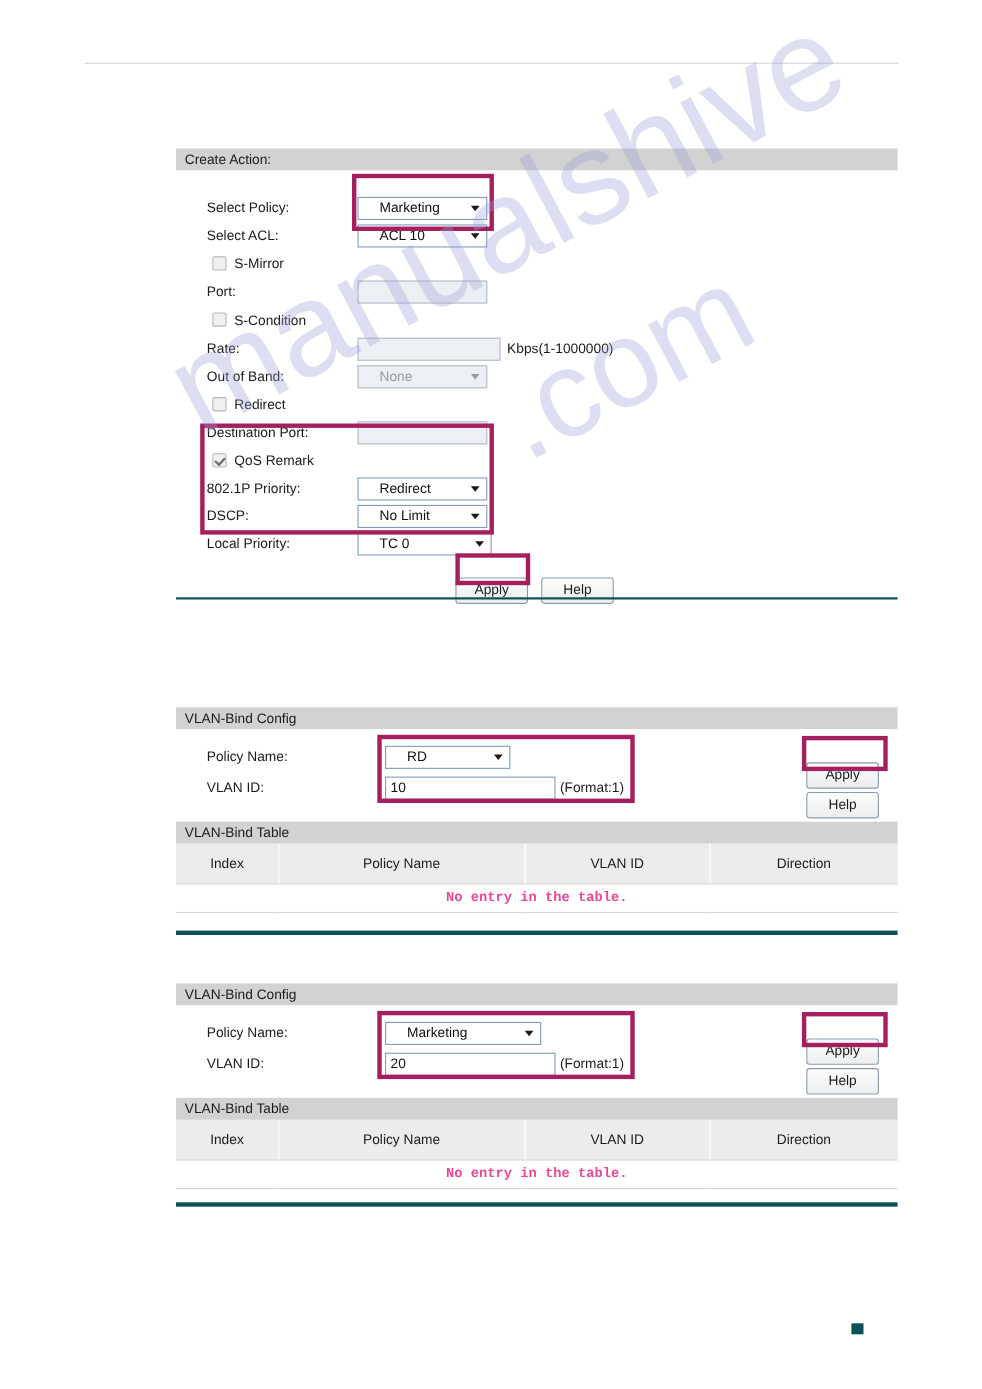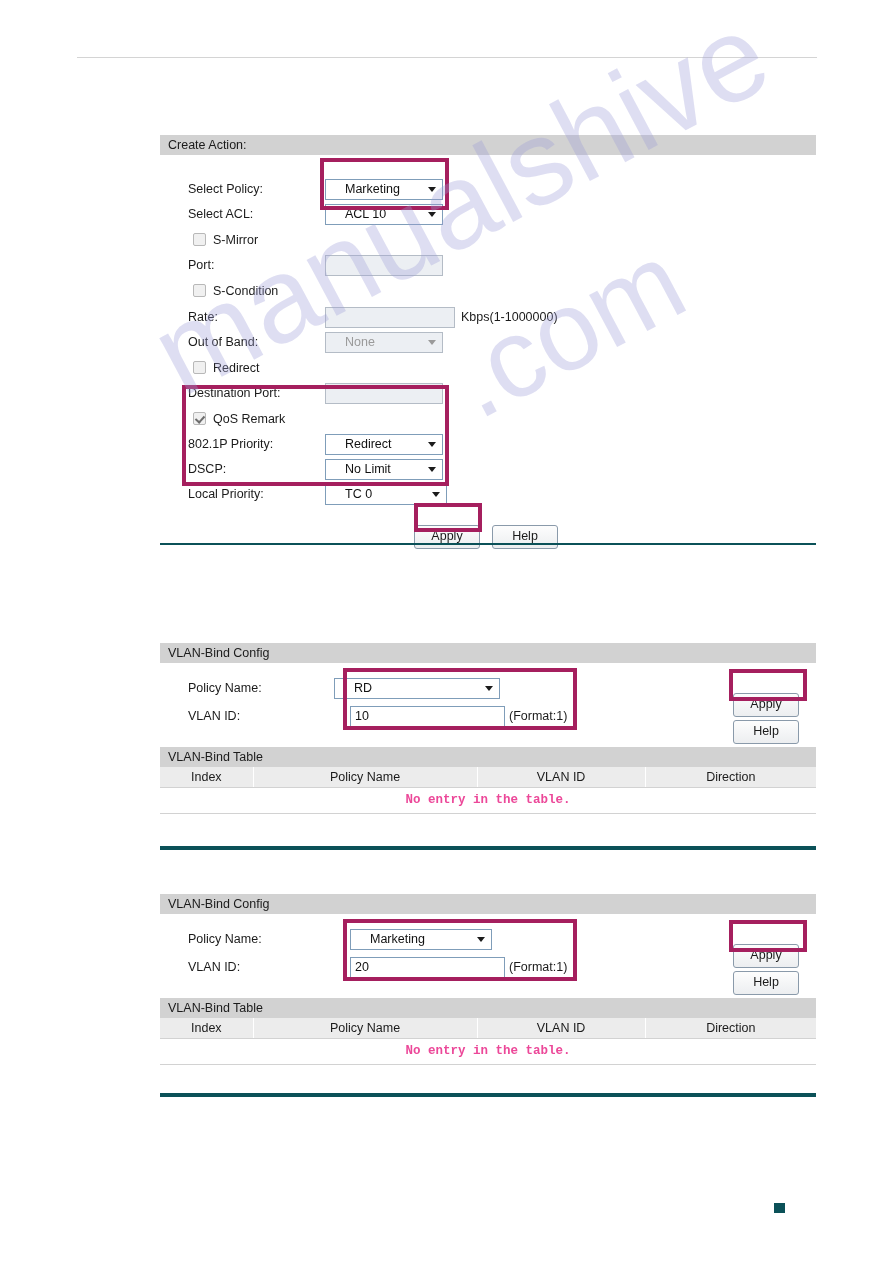--- a/index.html
+++ b/index.html
@@ -213,21 +213,21 @@
     pointer-events: none;
   }
 
   
   .tbl {
     position: absolute;
     left: 0;
     width: 656px;
     border-collapse: collapse;
   }
-  .tbl-head-row { height: 20px; background: #ececec; }
+  .tbl-head-row { height: 36px; background: #ececec; }
   .tbl-head-row td {
     text-align: center;
     font-size: 12.5px;
     color: #1b1b1b;
     border-right: 1px solid #ffffff;
     border-bottom: 1px solid #d2d2d2;
   }
   .tbl-head-row td:last-child { border-right: none; }
   .tbl-empty-row { height: 26px; background: #ffffff; }
   .tbl-empty-row td {
@@ -362,21 +362,21 @@
 <div class="hl" style="left:182px; top:385px; width:267px; height:101px;"></div>
 <div class="hl" style="left:414px; top:503px; width:68px; height:29px;"></div>
 
 <div class="rule rule-thin" style="top:543px;"></div>
 
 <div class="panel" style="top:643px;">
   <div class="panel-head">VLAN-Bind Config</div>
   <div class="panel-body" style="height:83px;">
     <div class="row" style="top:13px;">
       <span class="lbl">Policy Name:</span>
-      <div class="sel" style="left:174px; top:2px; width:166px;">
+      <div class="sel" style="left:190px; top:2px; width:114px;">
         <span>RD</span>
         <span class="arrow"></span>
       </div>
     </div>
     <div class="row" style="top:41px;">
       <span class="lbl">VLAN ID:</span>
       <div class="inp" style="left:190px; top:2px; width:155px;">
         <span>10</span>
       </div>
       <span class="suffix" style="left:349px;">(Format:1)</span>

